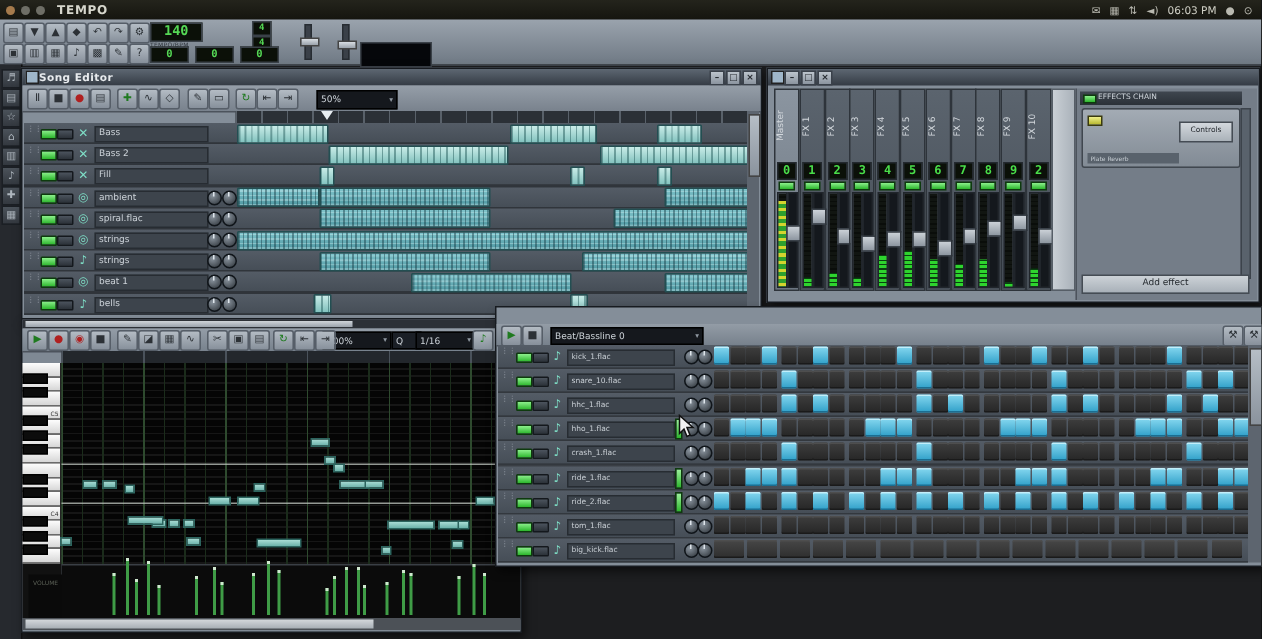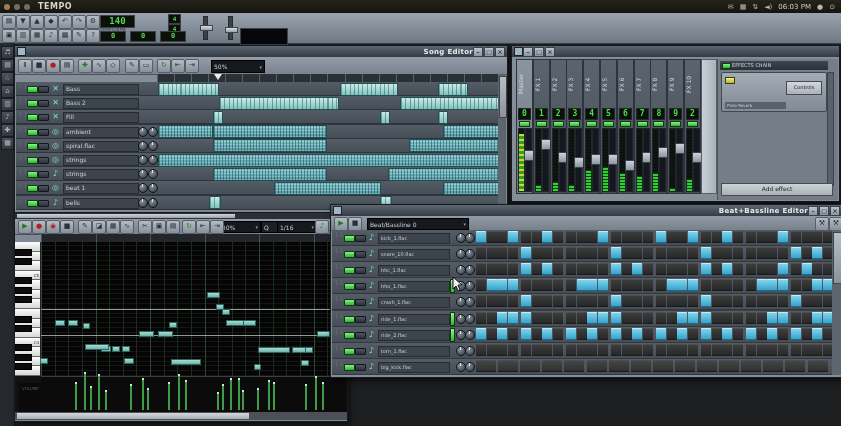--- a/index.html
+++ b/index.html
@@ -27,21 +27,21 @@
   #scopebar{position:absolute;left:240px;top:33px;width:46px;height:5px;background:#11151a;border:1px solid #3a4148;}
   
   #toolbox{position:absolute;left:0;top:43px;width:14px;height:383px;background:#26292e;border-right:1px solid #111;}
   .toolicon{position:absolute;left:1px;width:11px;height:11px;background:linear-gradient(#4b525a,#33383f);
             border:1px solid #1b1f24;color:#aeb6be;font-size:7px;line-height:10px;text-align:center;}
   
   .win{position:absolute;background:#848e99;border:1px solid #171b20;box-shadow:2px 3px 6px rgba(0,0,0,.55);}
   .titlebar{position:absolute;left:0;top:0;right:0;height:11px;background:linear-gradient(#5d6772,#343b44);
             display:flex;align-items:center;color:#e8ebee;font-size:7px;font-weight:bold;}
   .titlebar .ticon{width:7px;height:7px;margin-left:2px;background:#9fb6c9;border:1px solid #222;}
-  .titlebar .t{flex:1;text-align:right;letter-spacing:.3px;}
+  .titlebar .t{flex:1;text-align:left;letter-spacing:.3px;}
   .winbtns{display:flex;gap:1px;margin-right:2px;}
   .wbtn{width:8px;height:8px;background:linear-gradient(#bcc4cc,#8b949f);border:1px solid #3a414a;
         font-size:6px;line-height:7px;text-align:center;color:#262b31;}
   .combo{position:absolute;background:#15181d;border:1px solid #000;color:#ccd2d8;font-size:6px;
          display:flex;align-items:center;padding:0 2px;height:11px;}
   .combo .arr{margin-left:auto;font-size:5px;color:#8f97a0;}
   
   #songwin{left:14px;top:45px;width:492px;height:168px;}
   #song-tools{position:absolute;left:0;top:11px;right:0;height:17px;background:linear-gradient(#959ea8,#79828d);border-bottom:1px solid #4c535c;}
   #song-timeline{position:absolute;left:142px;top:28px;width:341px;height:8px;background:#2b3036;
@@ -588,29 +588,20 @@
         <div class="vb" style="left: 264px; bottom: 3px; height: 24px;"></div>
         <div class="vb" style="left: 274px; bottom: 3px; height: 32px;"></div>
         <div class="vb" style="left: 281px; bottom: 3px; height: 26px;"></div>
       </div>
     <div id="pr-hscroll">
         <div class="handle"></div>
       </div>
   </div>
 
   <div class="win" id="bbwin">
-    <div class="titlebar">
-      <span class="ticon"></span>
-      <span class="t">Beat+Bassline Editor</span>
-      <span class="winbtns">
-        <span class="wbtn">–</span>
-        <span class="wbtn">□</span>
-        <span class="wbtn">×</span>
-      </span>
-    </div>
     <div id="bb-tools">
       <div class="combo" style="left:36px;top:2px;width:96px;height:10px;">
         <span>Beat/Bassline 0</span>
           <span class="arr">▾</span>
       </div>
     <div class="tbtn green" style="left: 3px; top: 1px;">▶</div>
         <div class="tbtn" style="left: 17px; top: 1px;">■</div>
         <div class="tbtn" style="left: 484px; top: 1px;">⚒</div>
         <div class="tbtn" style="left: 498px; top: 1px;">⚒</div>
       </div>

